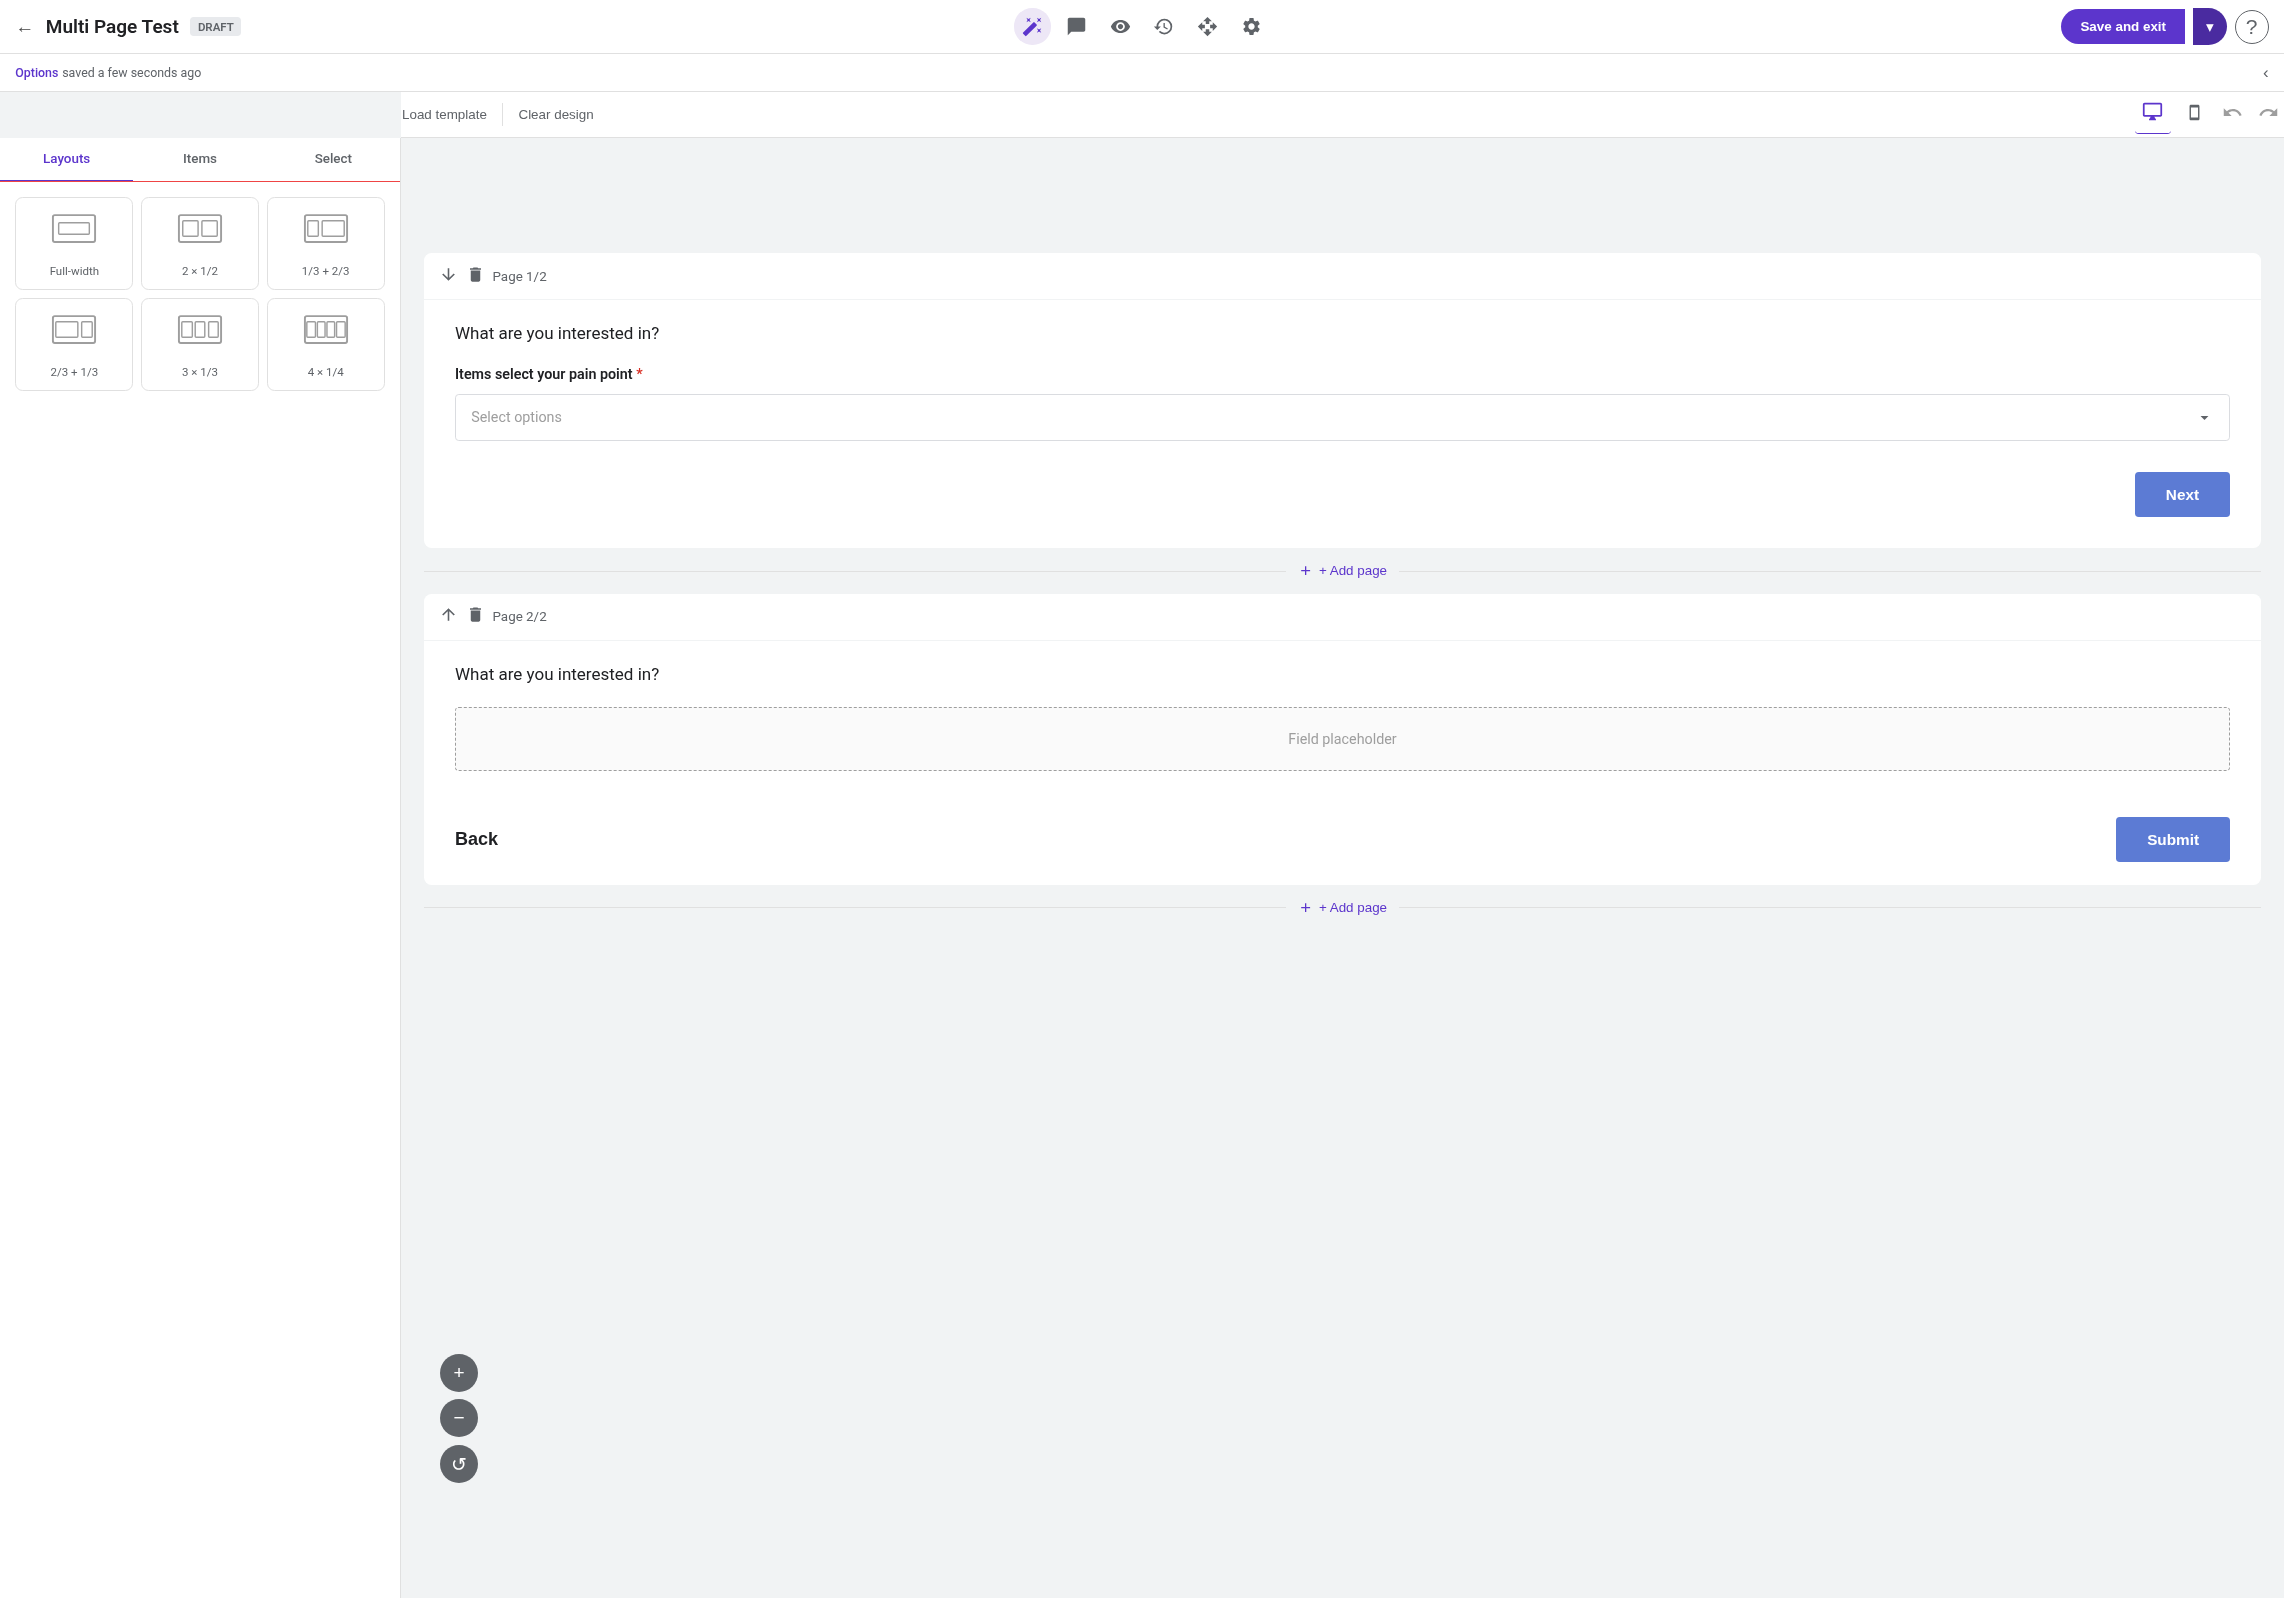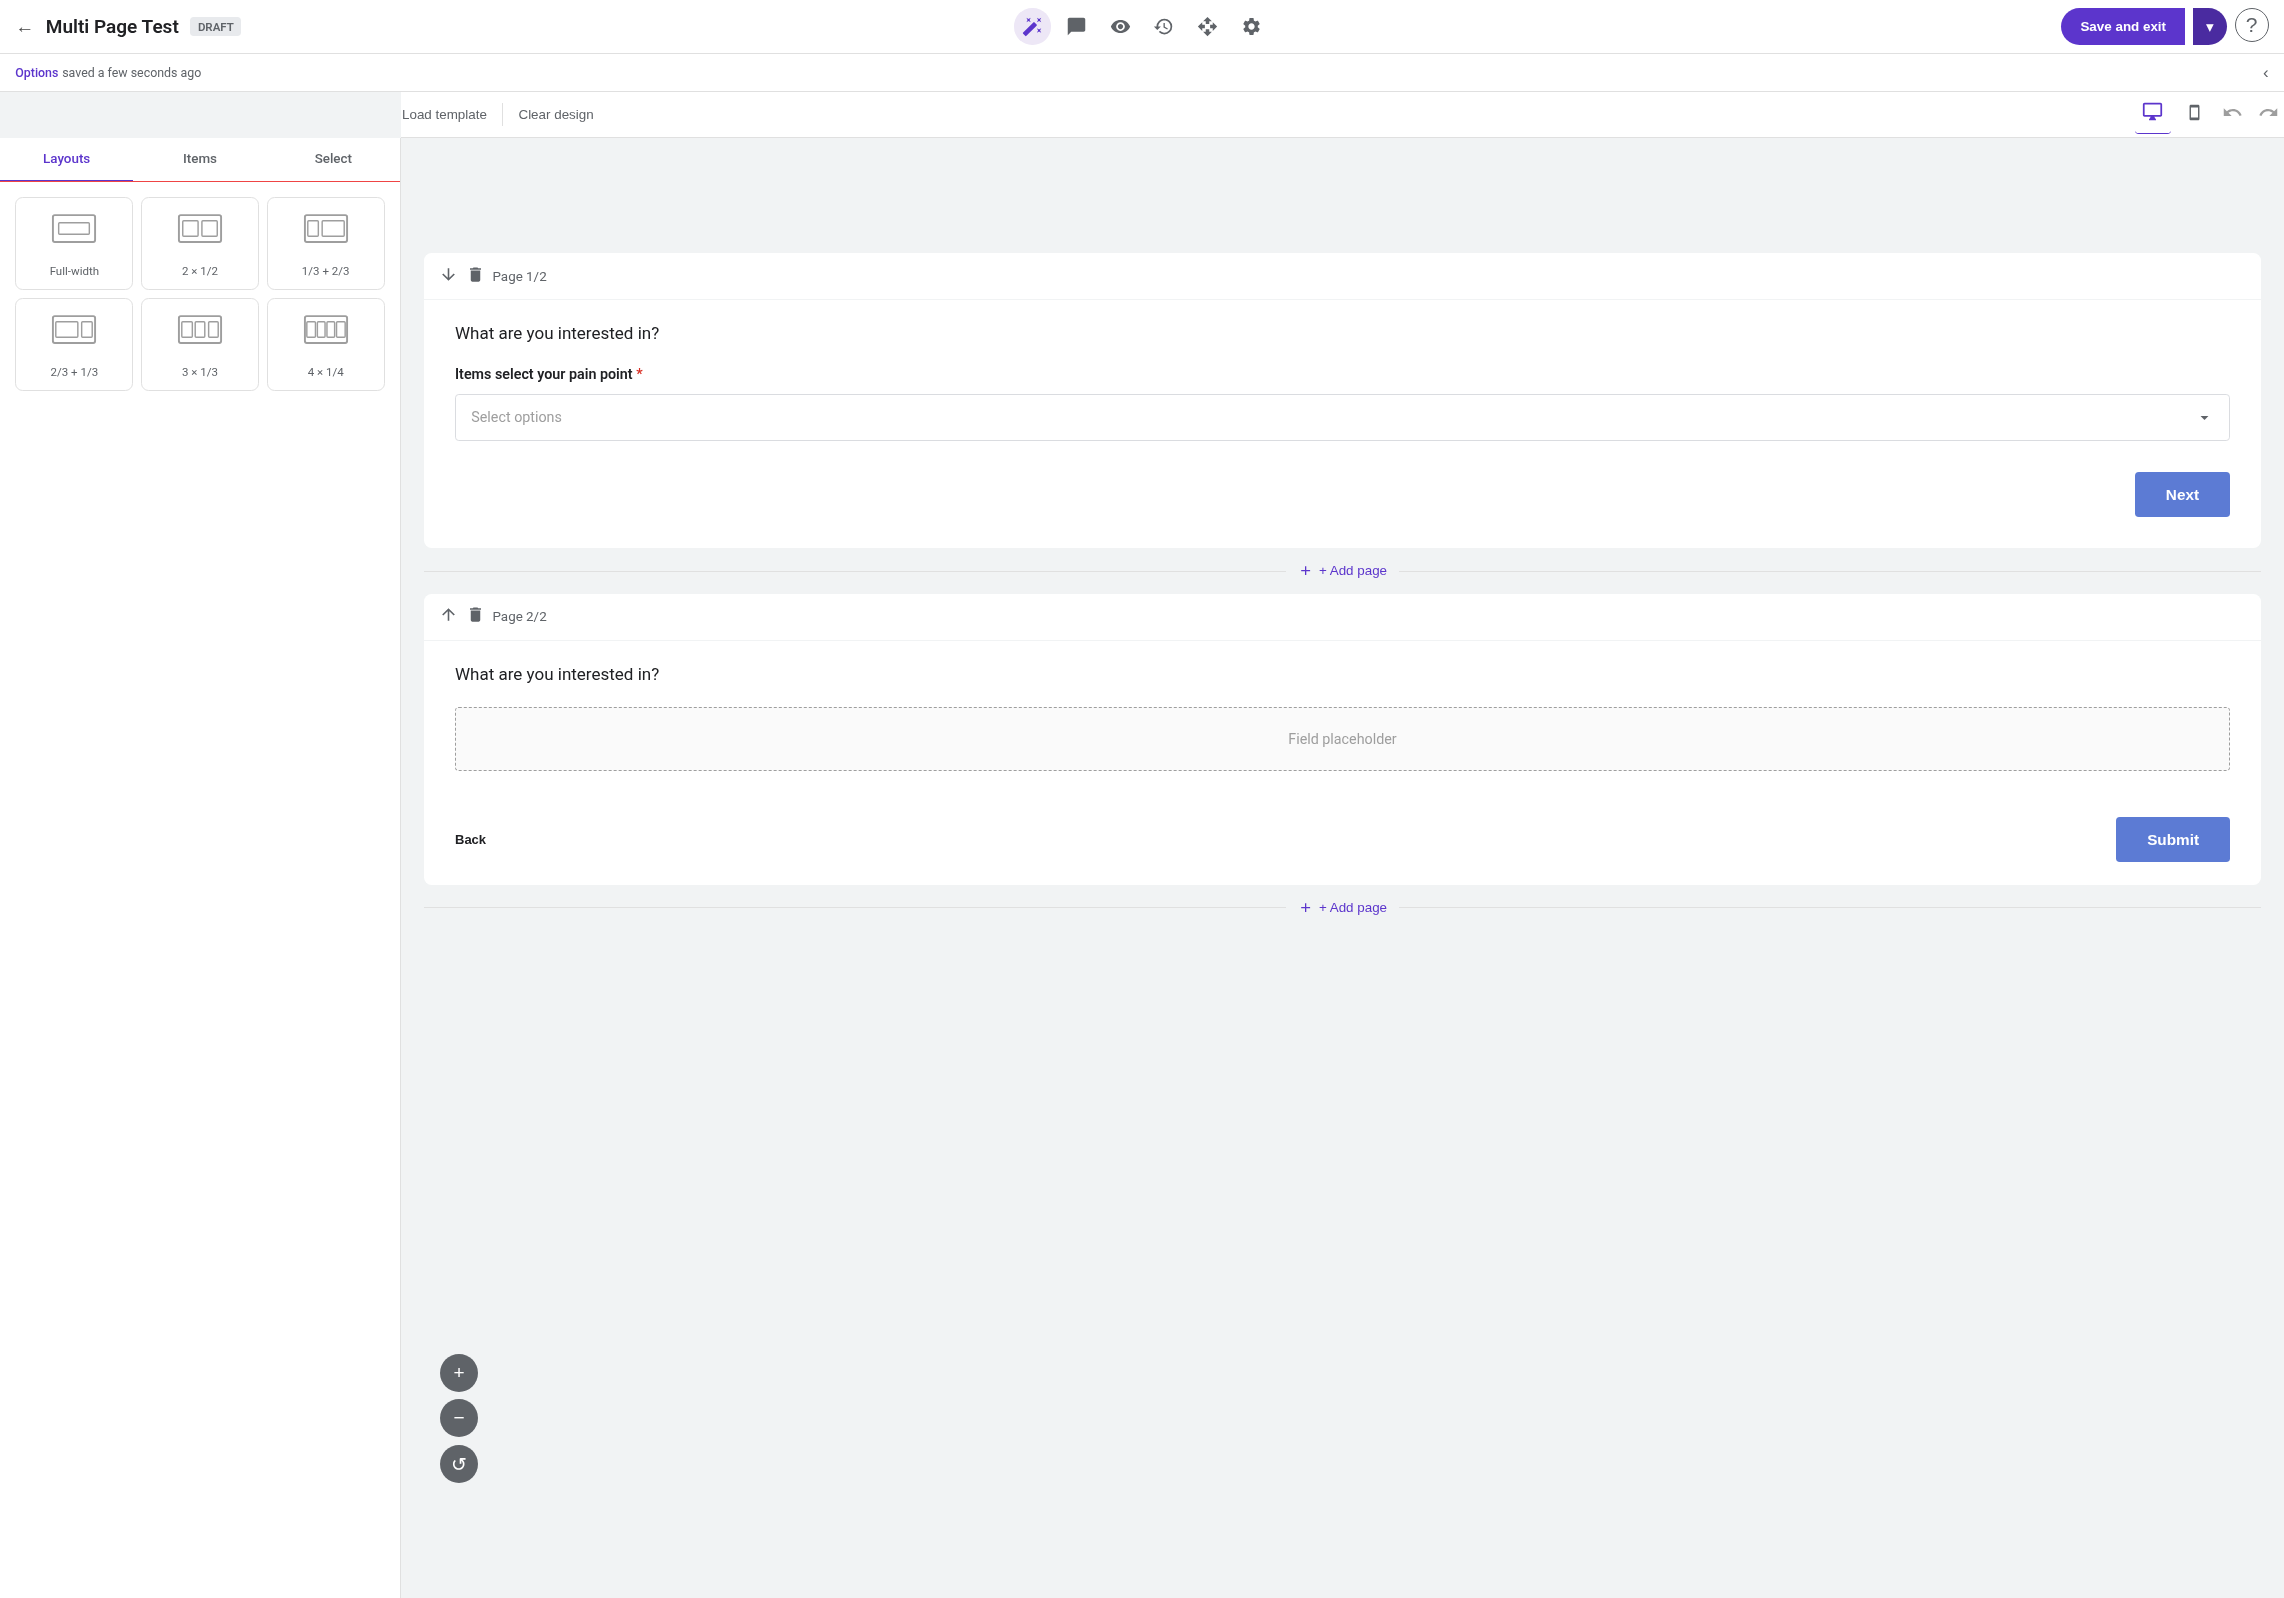--- a/index.html
+++ b/index.html
@@ -11,21 +11,21 @@
       height: 54px; padding: 0 15.3px; border-bottom: 1px solid #e0e0e0;
       position: fixed; top: 0; left: 0; right: 0; z-index: 100;
     }
     .header-left { display: flex; align-items: center; gap: 11.5px; flex: 1; }
     .back-btn { background: none; border: none; cursor: pointer; color: #444; font-size: 19px; display: flex; align-items: center; }
     .page-title { font-size: 19px; font-weight: 600; color: #202124; }
     .draft-badge { background: #e8eaed; color: #5f6368; font-size: 11.5px; font-weight: 600; padding: 2.9px 7.6px; border-radius: 3.8px; }
     .header-center { display: flex; align-items: center; gap: 7.6px; }
     .header-icon-btn { background: none; border: none; cursor: pointer; color: #5f6368; font-size: 19px; padding: 7.6px; border-radius: 50%; display: flex; align-items: center; justify-content: center; }
     .header-icon-btn.active { background: #ede7f6; color: #5c35cc; }
-    .header-right { display: flex; gap: 7.6px; flex: 1; justify-content: flex-end; }
+    .header-right { display: flex; align-items: center; gap: 7.6px; flex: 1; justify-content: flex-end; }
     .save-exit-btn { background: #5c35cc; color: #fff; border: none; border-radius: 23px 0 0 23px; padding: 9.6px 19px; font-size: 13.4px; font-weight: 600; cursor: pointer; }
     .save-exit-dropdown { background: #4a2ba0; color: #fff; border: none; border-radius: 0 23px 23px 0; padding: 9.6px 13.4px; cursor: pointer; font-size: 15.3px; }
     .help-btn { background: none; border: none; cursor: pointer; color: #5f6368; font-size: 21px; width: 34px; height: 34px; border-radius: 50%; display: flex; align-items: center; justify-content: center; border: 1.9px solid #5f6368; }
 
     
     .sub-header {
       position: fixed; top: 54px; left: 0; right: 0; z-index: 99;
       display: flex; align-items: center; background: #fff; border-bottom: 1px solid #e0e0e0;
       height: 38px; padding: 0 15.3px;
     }
@@ -92,21 +92,21 @@
     
     .add-page-row { display: flex; align-items: center; gap: 11.5px; padding: 15.3px 0; }
     .add-page-line { flex: 1; height: 1px; background: #e0e0e0; }
     .add-page-btn { display: flex; align-items: flex-start; gap: 5.7px; color: #5c35cc; font-size: 13.4px; font-weight: 500; cursor: pointer; background: none; border: none; }
 
     
     .field-placeholder { border: 1px dashed #9e9e9e; border-radius: 3.8px; padding: 23px; text-align: center; color: #9e9e9e; font-size: 14.3px; background: #fafafa; cursor: pointer; }
 
     
     .page-footer { display: flex; align-items: center; justify-content: space-between; padding: 15.3px 31px 23px; }
-    .back-link { font-size: 13px; font-weight: 600; color: #202124; cursor: pointer; background: none; border: none; }
+    .back-link { font-size: 18px; font-weight: 600; color: #202124; cursor: pointer; background: none; border: none; }
     .submit-btn { background: #5c7bd4; color: #fff; border: none; border-radius: 3.8px; padding: 13.4px 31px; font-size: 15.3px; font-weight: 600; cursor: pointer; }
 
     
     .fab-group { position: fixed; bottom: 76px; left: 421px; display: flex; flex-direction: column; gap: 7.6px; z-index: 200; }
     .fab { width: 38px; height: 38px; border-radius: 50%; border: none; cursor: pointer; display: flex; align-items: center; justify-content: center; font-size: 19px; color: #fff; }
     .fab-add { background: #5f6368; }
     .fab-remove { background: #5f6368; }
     .fab-reset { background: #5f6368; }
   </style>
 </head>

